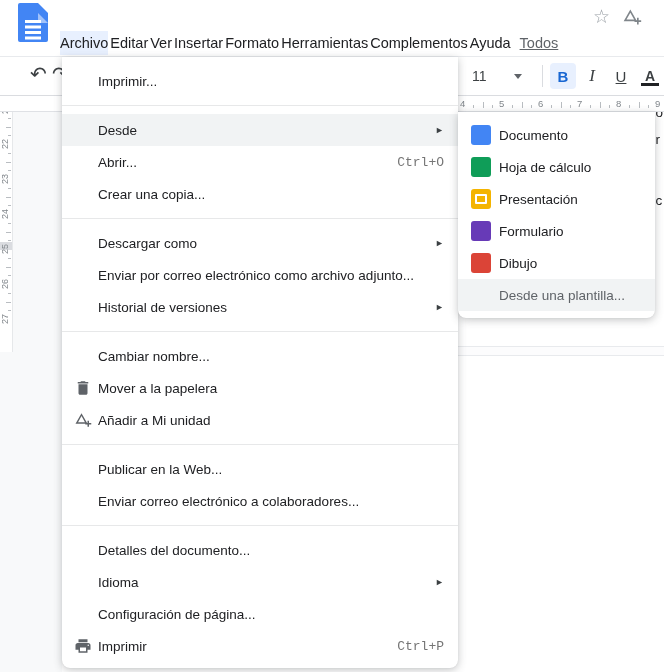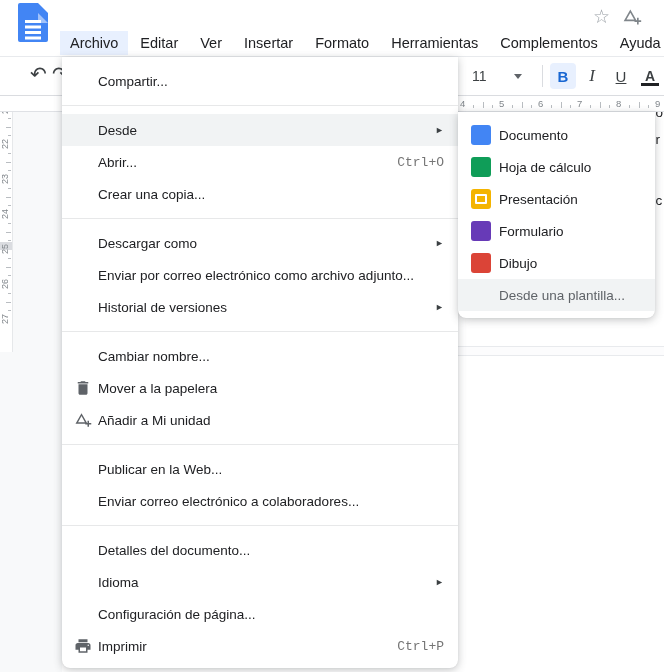--- a/index.html
+++ b/index.html
@@ -12,21 +12,21 @@
           border-bottom:1px solid #e8eaed;z-index:3;}
   .docs-logo{position:absolute;left:18px;top:3px;width:30px;height:39px;background:#4285f4;
              border-radius:2px;}
   .docs-logo .fold{position:absolute;top:0;right:0;width:0;height:0;
              border-top:10px solid #fff;border-left:10px solid transparent;}
   .docs-logo .fold::after{content:"";position:absolute;top:0;right:0;width:0;height:0;
              border-bottom:10px solid #a1c2fa;border-right:10px solid transparent;}
   .docs-logo .lines{position:absolute;left:7px;top:17px;width:16px;height:2.5px;background:#fff;
              box-shadow:0 5.5px 0 #fff,0 11px 0 #fff,0 16.5px 0 #fff;}
   .menubar{position:absolute;left:60px;top:30px;height:26px;display:flex;align-items:center;}
-  .mb-item{padding:2px 10px;margin-right:2px;font-size:14.5px;line-height:20px;border-radius:0;
+  .mb-item{padding:2px 0;margin-right:2px;font-size:14.5px;line-height:20px;border-radius:0;
            color:#202124;cursor:pointer;white-space:nowrap;}
   .mb-hl{background:#e8f0fe;}
   .mb-link{color:#5f6368;text-decoration:underline;margin-left:7px;}
   .star{position:absolute;top:5px;right:54px;font-size:19px;color:#9aa0a6;cursor:pointer;}
   .addtop{position:absolute;top:7px;right:22px;width:20px;height:20px;color:#80868b;cursor:pointer;}
   .addtop svg{width:20px;height:20px;}
 
   
   .toolbar{position:absolute;left:0;top:57px;right:0;height:38px;background:#fff;
            border-bottom:1px solid #dadce0;z-index:1;}
@@ -203,21 +203,21 @@
     <div class="fmtwrap">
         <div class="fmt fmt-bold fmt-active">B</div>
         <div class="fmt fmt-italic">I</div>
         <div class="fmt fmt-underline">U</div>
         <div class="fmt fmt-text-color">A</div>
       </div>
   </div>
 
   <div class="menu-panel">
       <div class="mi">
-        <span class="lbl">Compartir...</span>
+        <span class="lbl">Imprimir...</span>
       </div>
       <div class="mdiv"></div>
       <div class="mi hl">
         <span class="lbl">Desde</span>
         <span class="arr">►</span>
       </div>
       <div class="mi">
         <span class="lbl">Abrir...</span>
         <span class="sc">Ctrl+O</span>
       </div>

